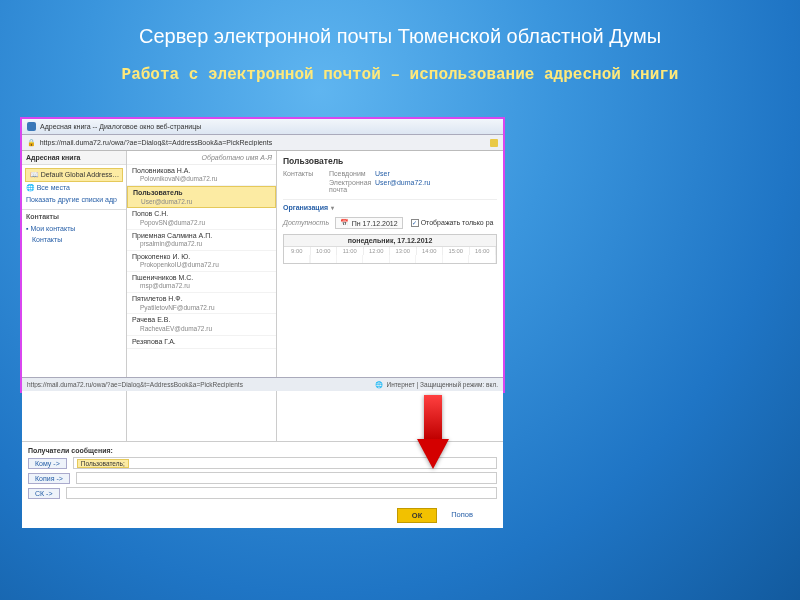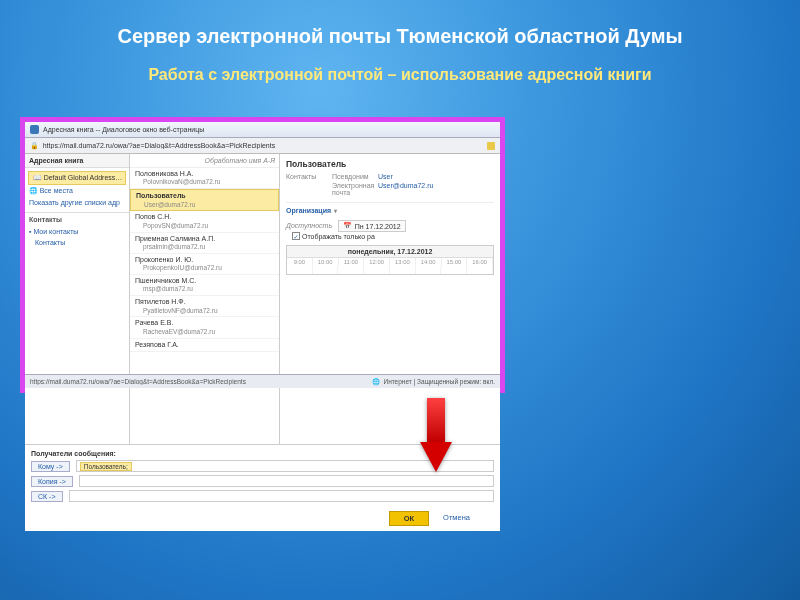--- a/index.html
+++ b/index.html
@@ -5,28 +5,28 @@
   * { box-sizing: border-box; margin: 0; padding: 0; }
   body {
     font-family: Arial, sans-serif;
     width: 800px;
     height: 600px;
     background: radial-gradient(ellipse at 40% 15%, #5fb5f0 0%, #3a95dd 35%, #1f75c5 70%, #125a9e 100%);
     overflow: hidden;
     position: relative;
   }
   .header { text-align: center; padding: 25px 20px 8px; }
-  .title { color: #fff; font-size: 20px; font-weight: bold; }
-  .subtitle { color: #ffe97a; font-size: 16px; margin-top: 18px; font-weight: bold; }
+  .title { color: #fff; font-size: 20px; font-weight: normal; }
+  .subtitle { color: #ffe97a; font-size: 16px; margin-top: 18px; font-weight: bold; font-family: Liberation Mono, monospace; }
   .content-row { display: flex; padding: 25px 30px 0 20px; gap: 25px; align-items: flex-start; }
   .screenshot {
     width: 485px;
     height: 276px;
     background: #d9d9d9;
-    border: 5px solid #d946ef;
+    border: 2px solid #d946ef;
     position: relative;
     font-size: 7px;
     color: #333;
   }
   .win-title {
     background: linear-gradient(#f2f6fb, #dde6f2);
     height: 16px; display: flex; align-items: center;
     padding: 0 5px; border-bottom: 1px solid #aab;
   }
   .win-title .icon { width: 9px; height: 9px; background: #3a77b8; border-radius: 2px; margin-right: 4px; }
@@ -206,21 +206,21 @@
       <div class="recip-row">
         <span class="recip-btn">Копия -&gt;</span>
         <span class="recip-field"></span>
       </div>
       <div class="recip-row">
         <span class="recip-btn">СК -&gt;</span>
         <span class="recip-field"></span>
       </div>
       <div class="dlg-footer">
         <span class="btn-ok">ОК</span>
-        <span class="btn-cancel">Отмена</span>
+        <span class="btn-cancel">Попов</span>
       </div>
     </div>
 
     <div class="arrow-down"></div>
 
     <div class="status-bar">
       <span style="white-space:nowrap;overflow:hidden;max-width:260px;">https://mail.duma72.ru/owa/?ae=Dialog&amp;t=AddressBook&amp;a=PickRecipients</span>
       <span class="status-right">
         <span>🌐</span>
         <span>Интернет | Защищенный режим: вкл.</span>

